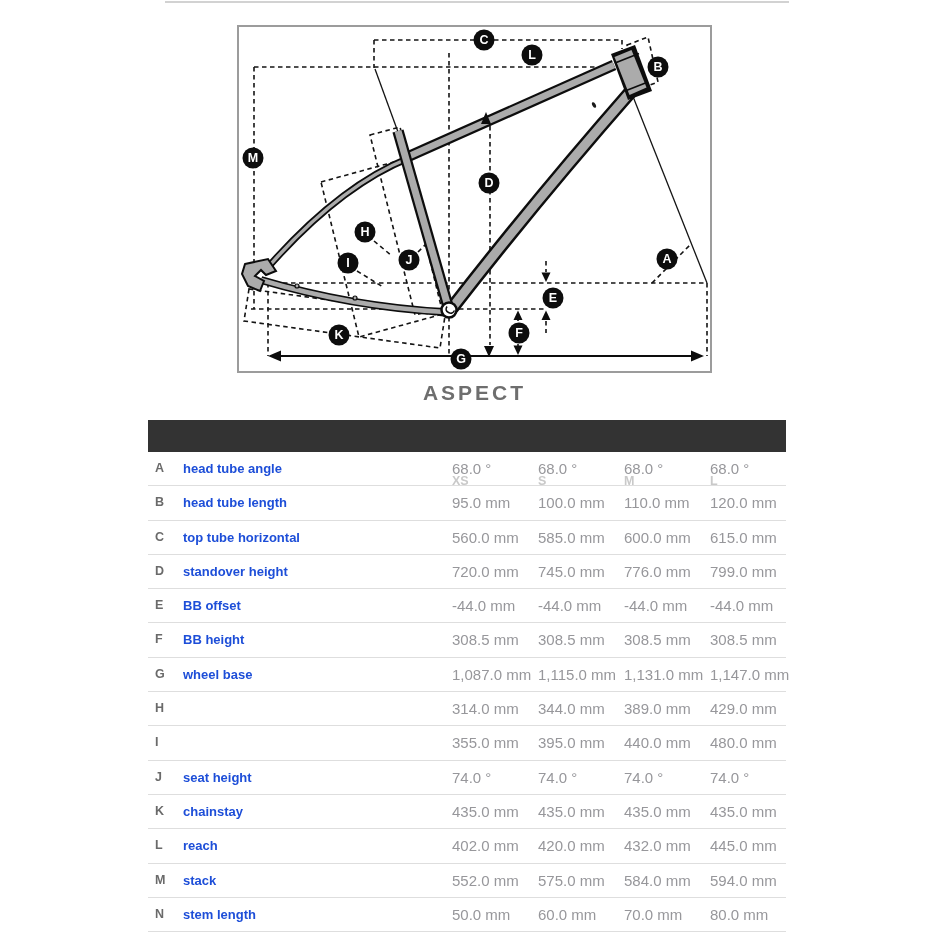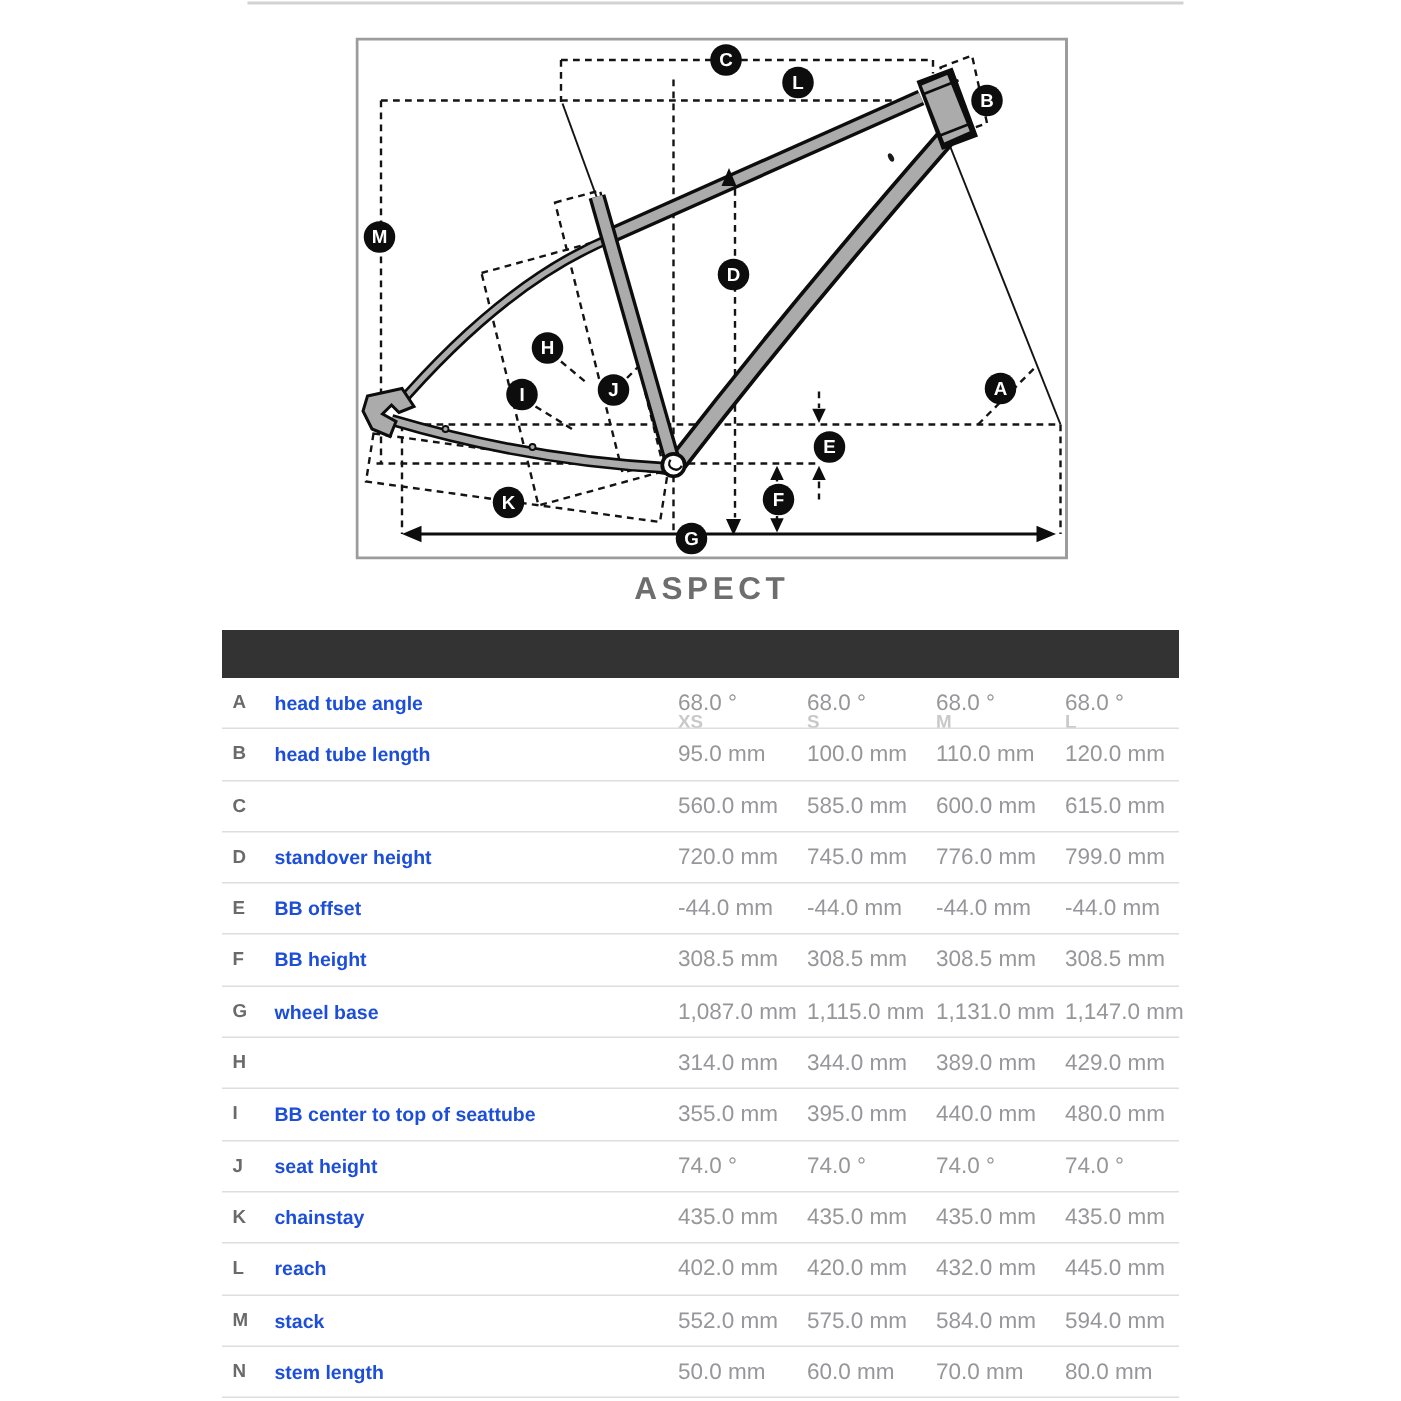--- a/index.html
+++ b/index.html
@@ -182,20 +182,21 @@
   <div class="spec-row">
     <span class="cell letter">B</span>
     <span class="cell name">head tube length</span>
     <span class="cell val c0">95.0 mm</span>
     <span class="cell val c1">100.0 mm</span>
     <span class="cell val c2">110.0 mm</span>
     <span class="cell val c3">120.0 mm</span>
   </div>
   <div class="spec-row">
     <span class="cell letter">C</span>
+    <span class="cell name">top tube horizontal</span>
     <span class="cell val c0">560.0 mm</span>
     <span class="cell val c1">585.0 mm</span>
     <span class="cell val c2">600.0 mm</span>
     <span class="cell val c3">615.0 mm</span>
   </div>
   <div class="spec-row">
     <span class="cell letter">D</span>
     <span class="cell name">standover height</span>
     <span class="cell val c0">720.0 mm</span>
     <span class="cell val c1">745.0 mm</span>
@@ -228,21 +229,20 @@
   </div>
   <div class="spec-row">
     <span class="cell letter">H</span>
     <span class="cell val c0">314.0 mm</span>
     <span class="cell val c1">344.0 mm</span>
     <span class="cell val c2">389.0 mm</span>
     <span class="cell val c3">429.0 mm</span>
   </div>
   <div class="spec-row">
     <span class="cell letter">I</span>
-    <span class="cell name">BB center to top of seattube</span>
     <span class="cell val c0">355.0 mm</span>
     <span class="cell val c1">395.0 mm</span>
     <span class="cell val c2">440.0 mm</span>
     <span class="cell val c3">480.0 mm</span>
   </div>
   <div class="spec-row">
     <span class="cell letter">J</span>
     <span class="cell name">seat height</span>
     <span class="cell val c0">74.0 °</span>
     <span class="cell val c1">74.0 °</span>

